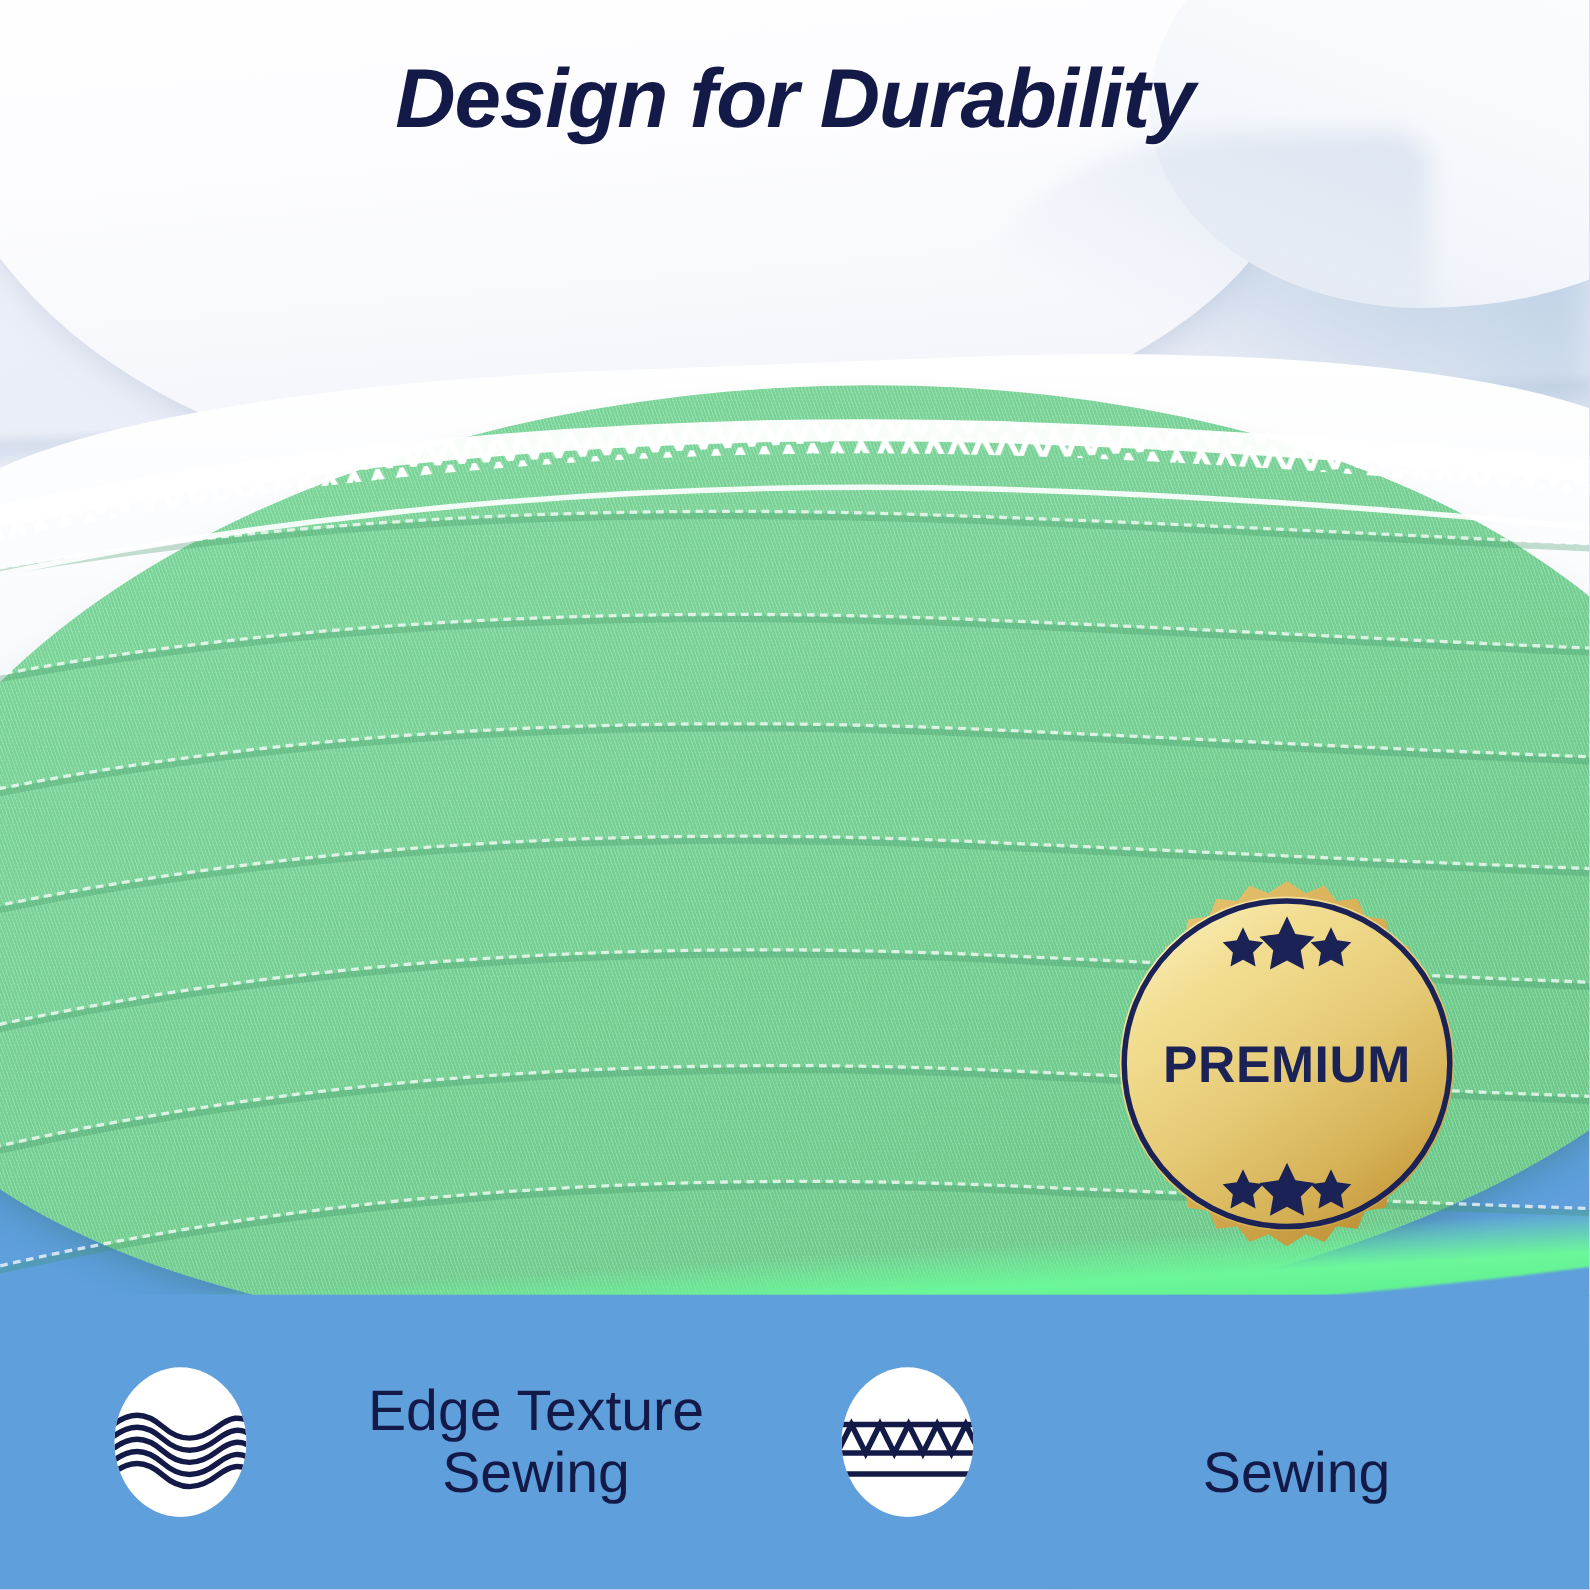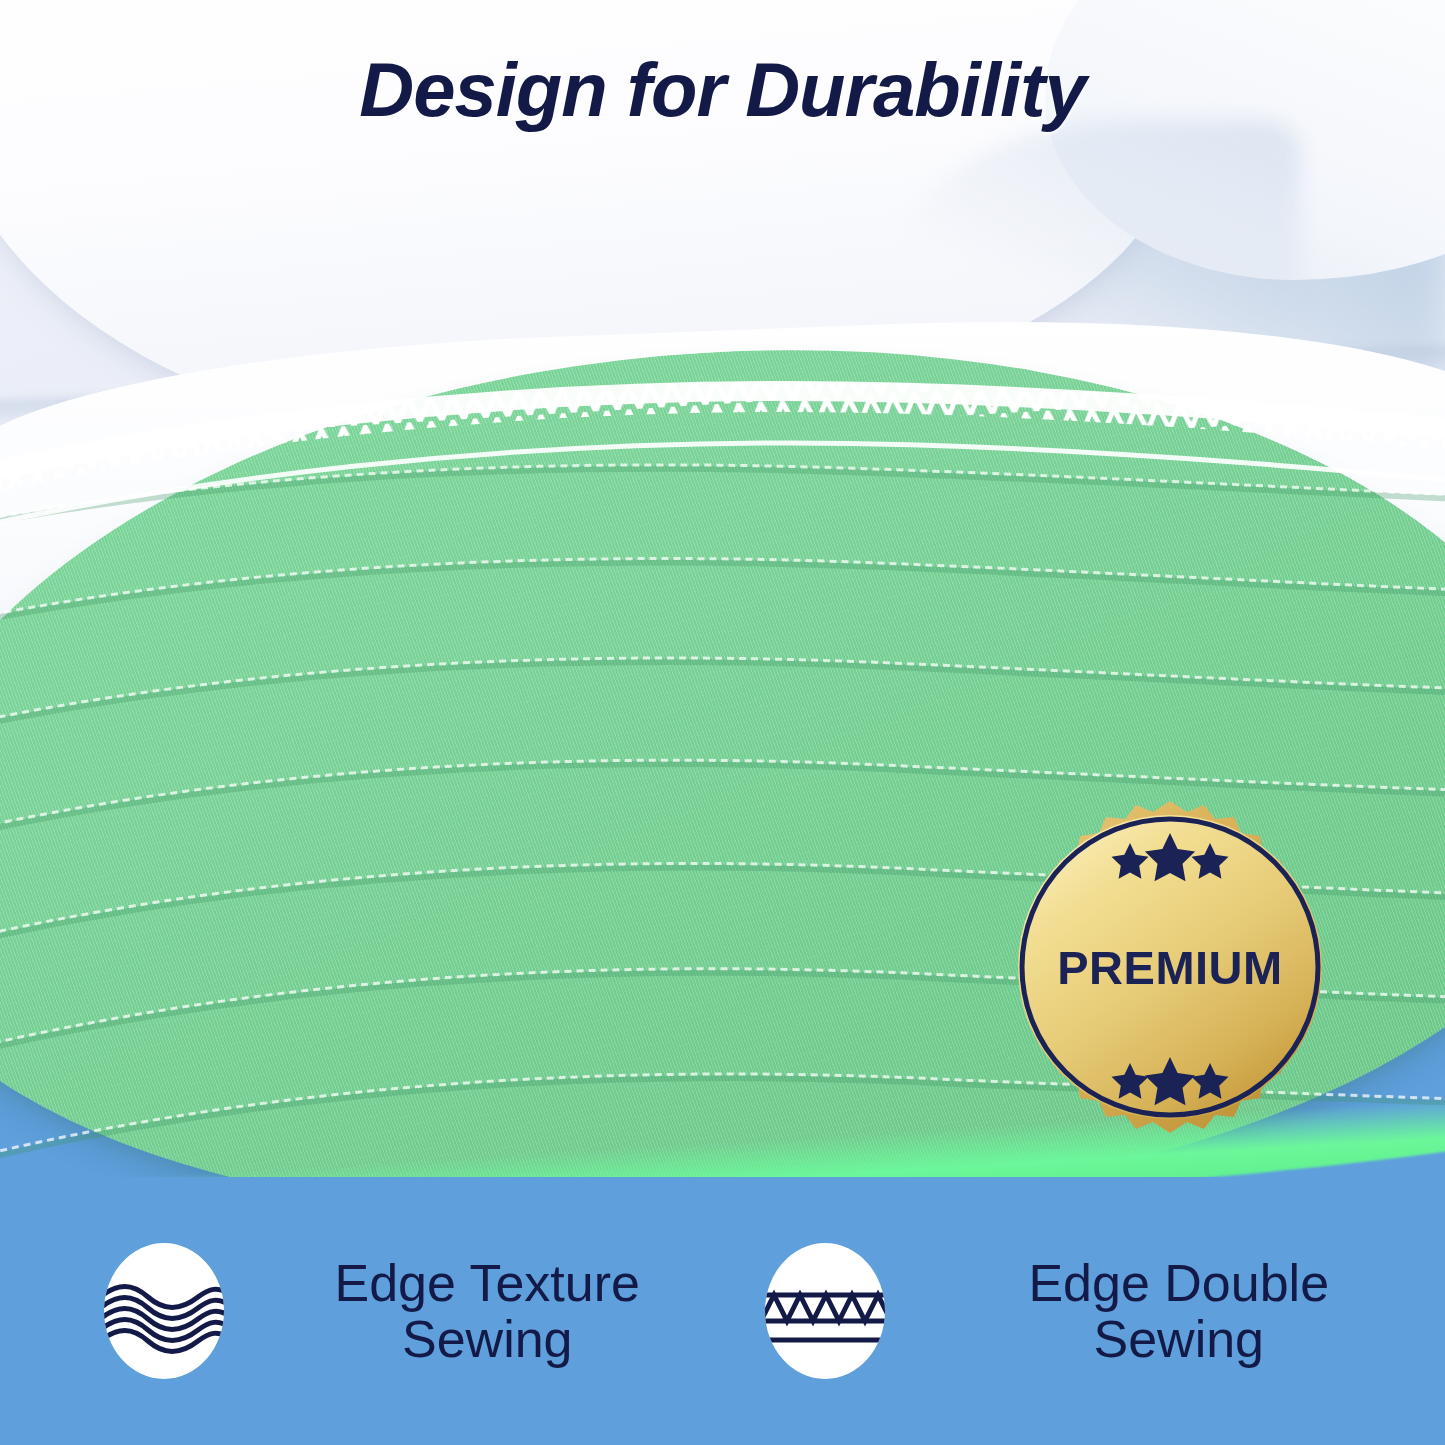--- a/index.html
+++ b/index.html
@@ -305,20 +305,20 @@
         <svg viewBox="0 0 120 136">
           <g stroke="#141a47" stroke-width="5" fill="none" stroke-linejoin="miter">
             <line x1="-4" y1="52" x2="124" y2="52"></line>
             <path d="M-4,78 L9,52 L22,78 L35,52 L48,78 L61,52 L74,78 L87,52 L100,78 L113,52 L126,78"></path>
             <line x1="-4" y1="78" x2="124" y2="78"></line>
             <line x1="-4" y1="97" x2="124" y2="97"></line>
           </g>
         </svg>
       </div>
       <div class="f-label">
-        <span>Edge Double</span><br>
+        <br>
         <span>Sewing</span>
       </div>
     </div>
 
   </div>
 
 </div>
 
 </body></html>

